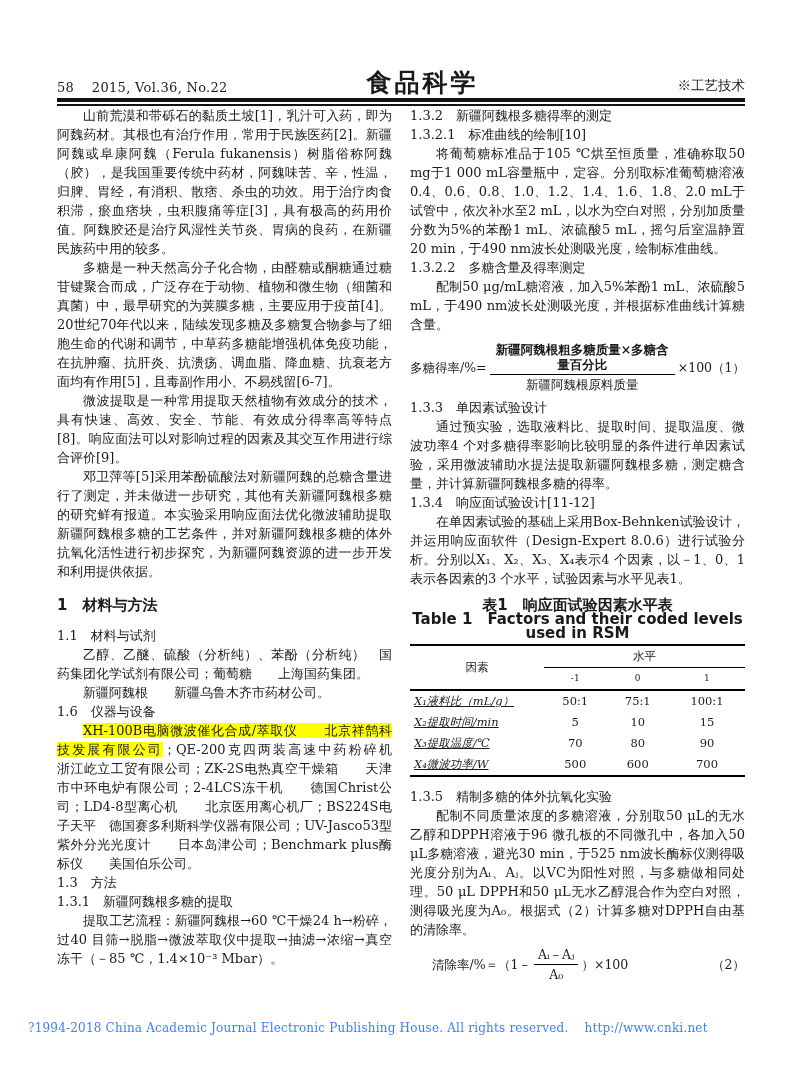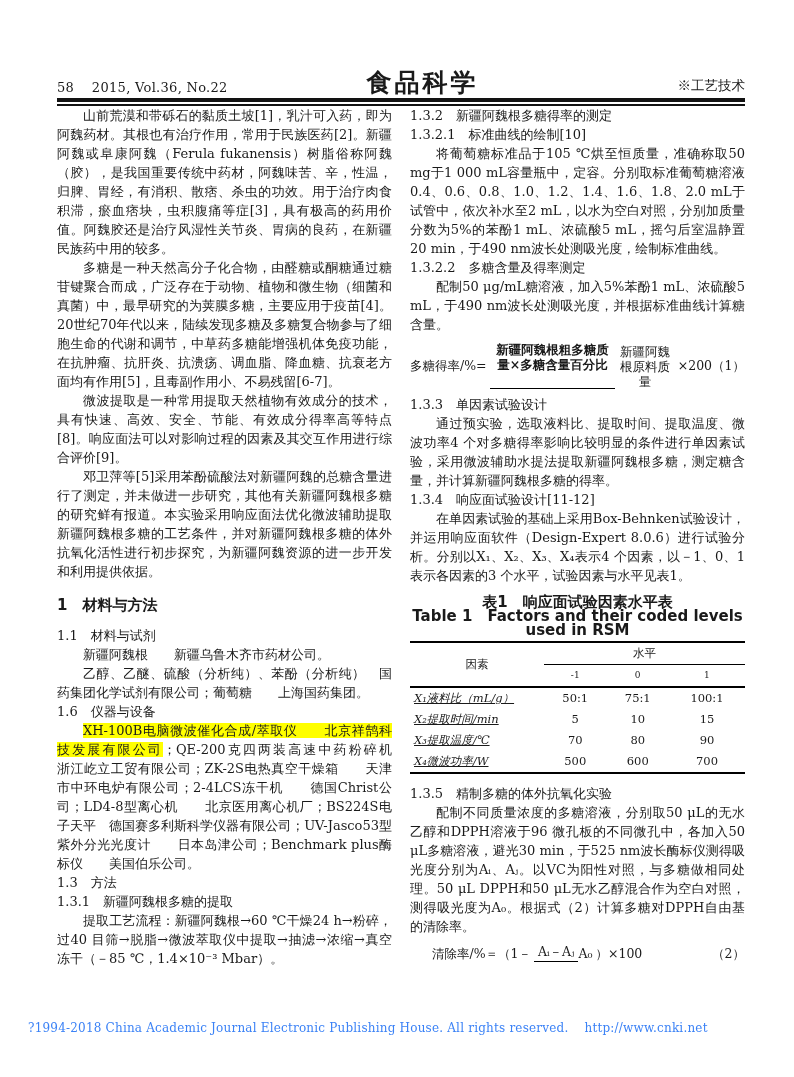--- a/index.html
+++ b/index.html
@@ -21,21 +21,21 @@
   
   .content { position:absolute; top:106px; left:57px; width:688px; display:flex; gap:18px; }
   .col { width:335px; font-size:13px; line-height:19px; text-align:justify; }
   .para { text-indent:2em; }
   .hl { background:#ffff00; }
   .sec-h1 { font-weight:bold; font-size:15px; margin:15px 0 11px; font-family:"DejaVu Sans","Liberation Sans",sans-serif; }
   .sec-h2 { text-indent:0; }
   
   .formula { display:flex; align-items:center; margin:8px 0 6px; font-size:12.5px; line-height:15px; text-align:left; }
   .formula .lhs { white-space:nowrap; }
-  .fraction { display:inline-flex; flex-direction:row; text-align:center; margin:0 3px; }
+  .fraction { display:inline-flex; flex-direction:column; text-align:center; margin:0 3px; }
   .fraction .num { border-bottom:1.3px solid #000; padding:0 4px 2px; }
   .fraction .den { padding-top:2px; }
   .fraction .num.bold { font-weight:bold; }
   .formula .eq-no { margin-left:auto; white-space:nowrap; }
   
   .table-caption { text-align:center; font-weight:bold; font-size:15px; line-height:14px;
     margin:10px 0 4px; font-family:"DejaVu Sans","Liberation Sans",sans-serif; }
   table.rsm { width:100%; border-collapse:collapse; font-size:11.5px; margin-bottom:10px;
     border-top:2.5px solid #000; border-bottom:2.5px solid #000; }
   table.rsm th, table.rsm td { font-weight:normal; padding:3px 4px; text-align:center; line-height:15px; }
@@ -67,22 +67,22 @@
 
     <div class="col">
       <p class="para">山前荒漠和带砾石的黏质土坡[1]，乳汁可入药，即为阿魏药材。其根也有治疗作用，常用于民族医药[2]。新疆阿魏或阜康阿魏（Ferula fukanensis）树脂俗称阿魏（胶），是我国重要传统中药材，阿魏味苦、辛，性温，归脾、胃经，有消积、散痞、杀虫的功效。用于治疗肉食积滞，瘀血痞块，虫积腹痛等症[3]，具有极高的药用价值。阿魏胶还是治疗风湿性关节炎、胃病的良药，在新疆民族药中用的较多。</p>
       <p class="para">多糖是一种天然高分子化合物，由醛糖或酮糖通过糖苷键聚合而成，广泛存在于动物、植物和微生物（细菌和真菌）中，最早研究的为荚膜多糖，主要应用于疫苗[4]。20世纪70年代以来，陆续发现多糖及多糖复合物参与了细胞生命的代谢和调节，中草药多糖能增强机体免疫功能，在抗肿瘤、抗肝炎、抗溃疡、调血脂、降血糖、抗衰老方面均有作用[5]，且毒副作用小、不易残留[6-7]。</p>
       <p class="para">微波提取是一种常用提取天然植物有效成分的技术，具有快速、高效、安全、节能、有效成分得率高等特点[8]。响应面法可以对影响过程的因素及其交互作用进行综合评价[9]。</p>
       <p class="para">邓卫萍等[5]采用苯酚硫酸法对新疆阿魏的总糖含量进行了测定，并未做进一步研究，其他有关新疆阿魏根多糖的研究鲜有报道。本实验采用响应面法优化微波辅助提取新疆阿魏根多糖的工艺条件，并对新疆阿魏根多糖的体外抗氧化活性进行初步探究，为新疆阿魏资源的进一步开发和利用提供依据。</p>
 
       <div class="sec-h1">1　材料与方法</div>
 
       <p class="sec-h2">1.1　材料与试剂</p>
+      <p class="para">乙醇、乙醚、硫酸（分析纯）、苯酚（分析纯）　国药集团化学试剂有限公司；葡萄糖　　上海国药集团。</p>
       <p class="para">新疆阿魏根　　新疆乌鲁木齐市药材公司。</p>
-      <p class="para">乙醇、乙醚、硫酸（分析纯）、苯酚（分析纯）　国药集团化学试剂有限公司；葡萄糖　　上海国药集团。</p>
 
       <p class="sec-h2">1.6　仪器与设备</p>
       <p class="para"><span class="hl">XH-100B电脑微波催化合成/萃取仪　　北京祥鹄科技发展有限公司</span><span>；QE-200克四两装高速中药粉碎机　　浙江屹立工贸有限公司；ZK-2S电热真空干燥箱　　天津市中环电炉有限公司；2-4LCS冻干机　　德国Christ公司；LD4-8型离心机　　北京医用离心机厂；BS224S电子天平　德国赛多利斯科学仪器有限公司；UV-Jasco53型紫外分光光度计　　日本岛津公司；Benchmark plus酶标仪　　美国伯乐公司。</span></p>
 
       <p class="sec-h2">1.3　方法</p>
       <p class="sec-h2">1.3.1　新疆阿魏根多糖的提取</p>
       <p class="para">提取工艺流程：新疆阿魏根→60 ℃干燥24 h→粉碎，过40 目筛→脱脂→微波萃取仪中提取→抽滤→浓缩→真空冻干（－85 ℃，1.4×10⁻³ Mbar）。</p>
     </div>
 
     <div class="col">
@@ -92,21 +92,21 @@
 
       <p class="sec-h2">1.3.2.2　多糖含量及得率测定</p>
       <p class="para">配制50 μg/mL糖溶液，加入5%苯酚1 mL、浓硫酸5 mL，于490 nm波长处测吸光度，并根据标准曲线计算糖含量。</p>
 
       <div class="formula">
         <span class="lhs">多糖得率/%=</span>
         <span class="fraction">
           <span class="num bold">新疆阿魏根粗多糖质量×多糖含量百分比</span>
           <span class="den">新疆阿魏根原料质量</span>
         </span>
-        <span>×200</span>
+        <span>×100</span>
         <span class="eq-no">（1）</span>
       </div>
 
       <p class="sec-h2">1.3.3　单因素试验设计</p>
       <p class="para">通过预实验，选取液料比、提取时间、提取温度、微波功率4 个对多糖得率影响比较明显的条件进行单因素试验，采用微波辅助水提法提取新疆阿魏根多糖，测定糖含量，并计算新疆阿魏根多糖的得率。</p>
 
       <p class="sec-h2">1.3.4　响应面试验设计[11-12]</p>
       <p class="para">在单因素试验的基础上采用Box-Behnken试验设计，并运用响应面软件（Design-Expert 8.0.6）进行试验分析。分别以X₁、X₂、X₃、X₄表示4 个因素，以－1、0、1表示各因素的3 个水平，试验因素与水平见表1。</p>
 
       <div class="table-caption">

